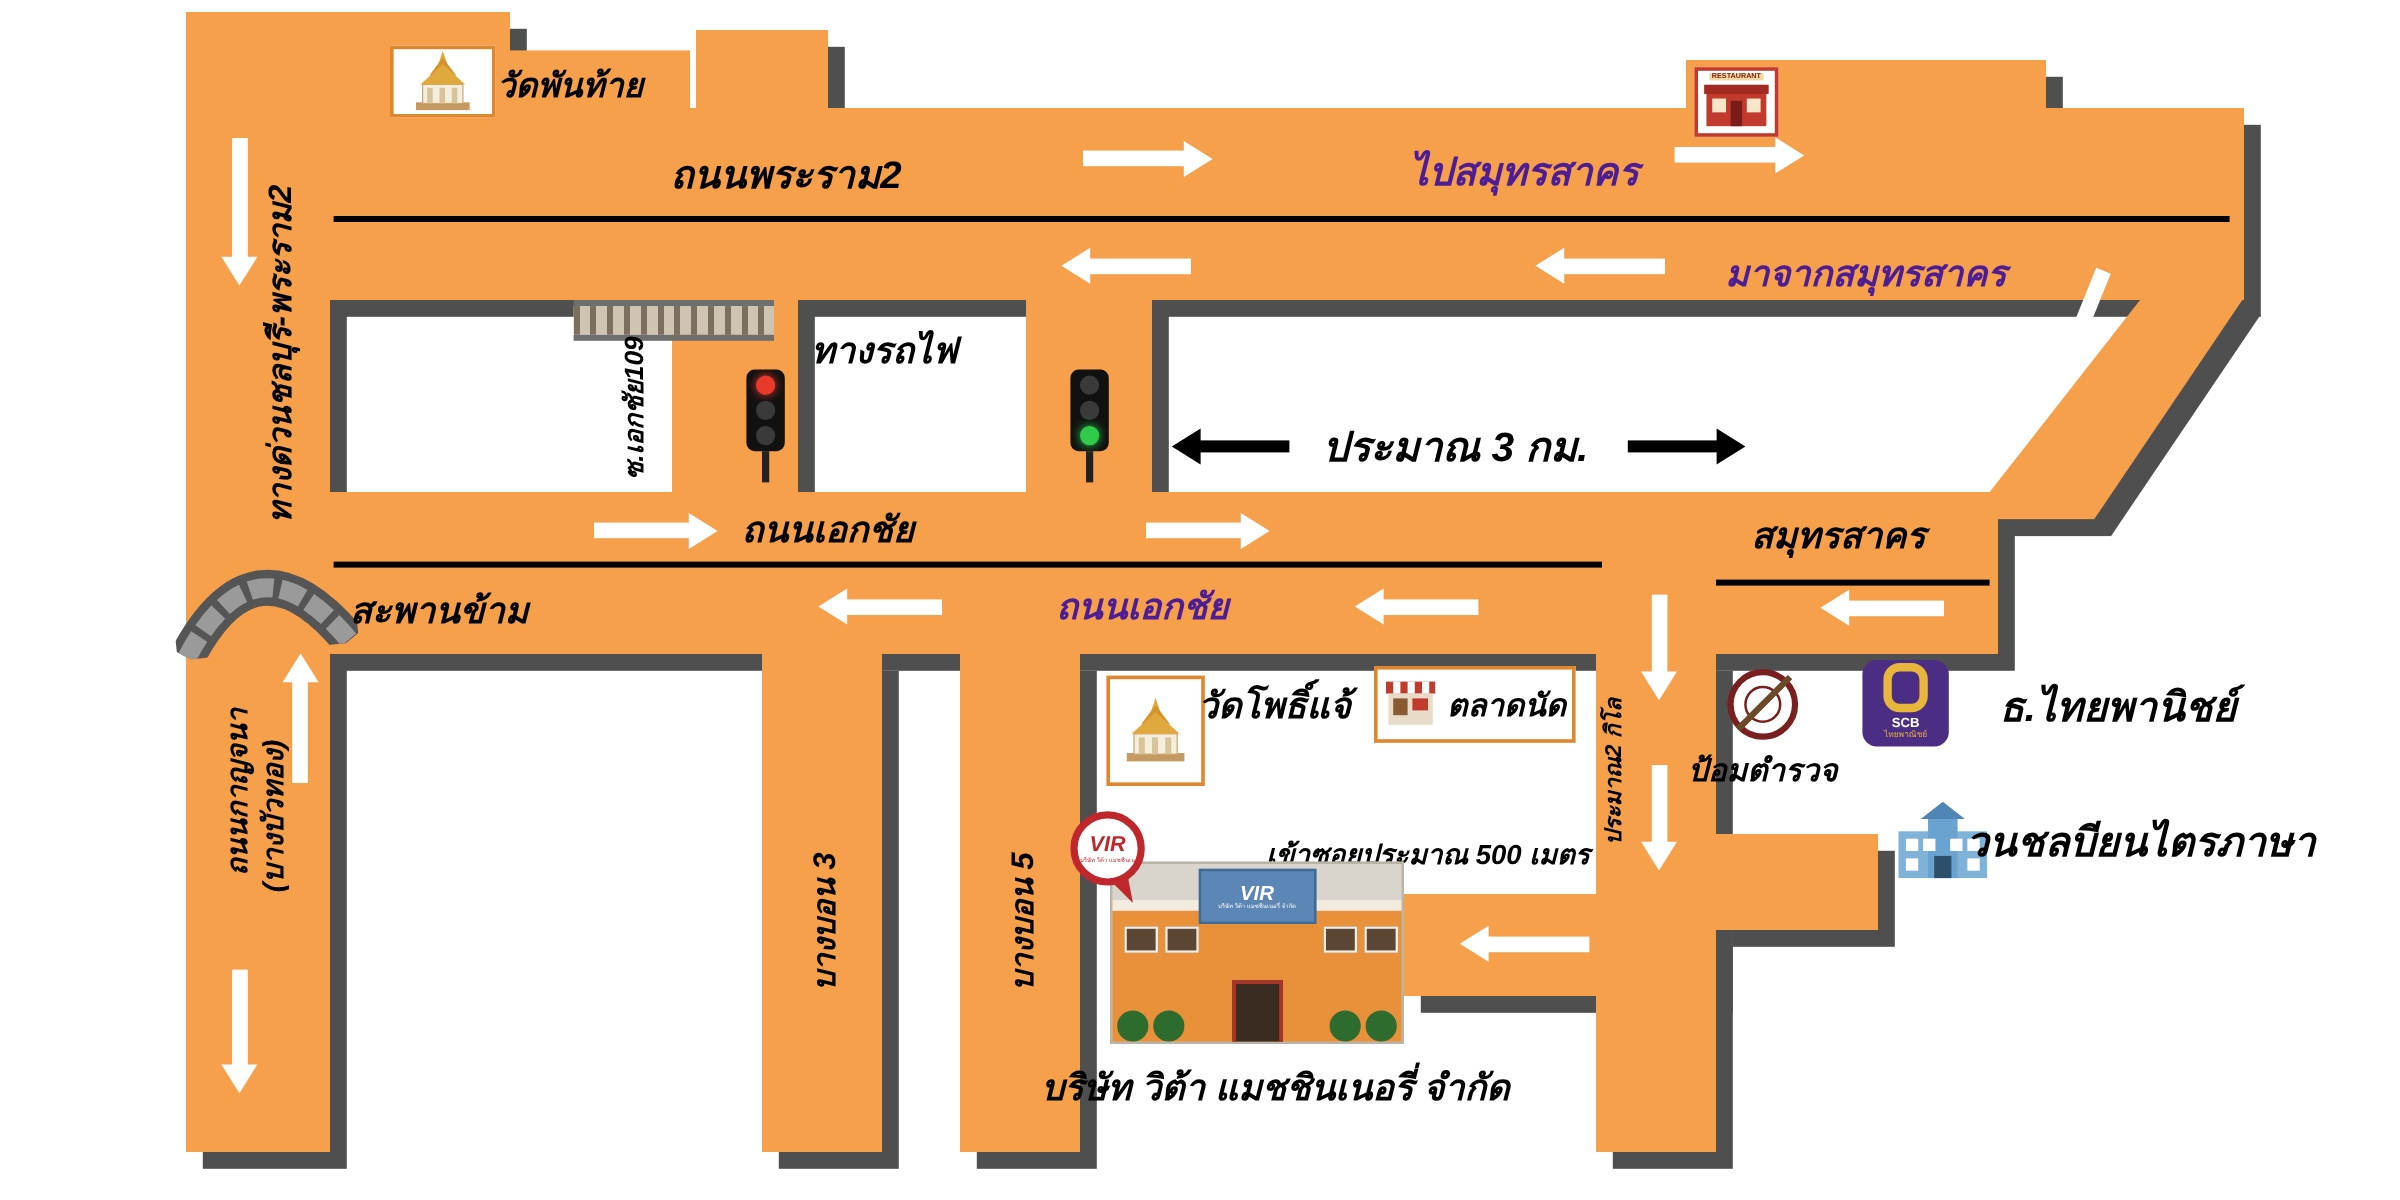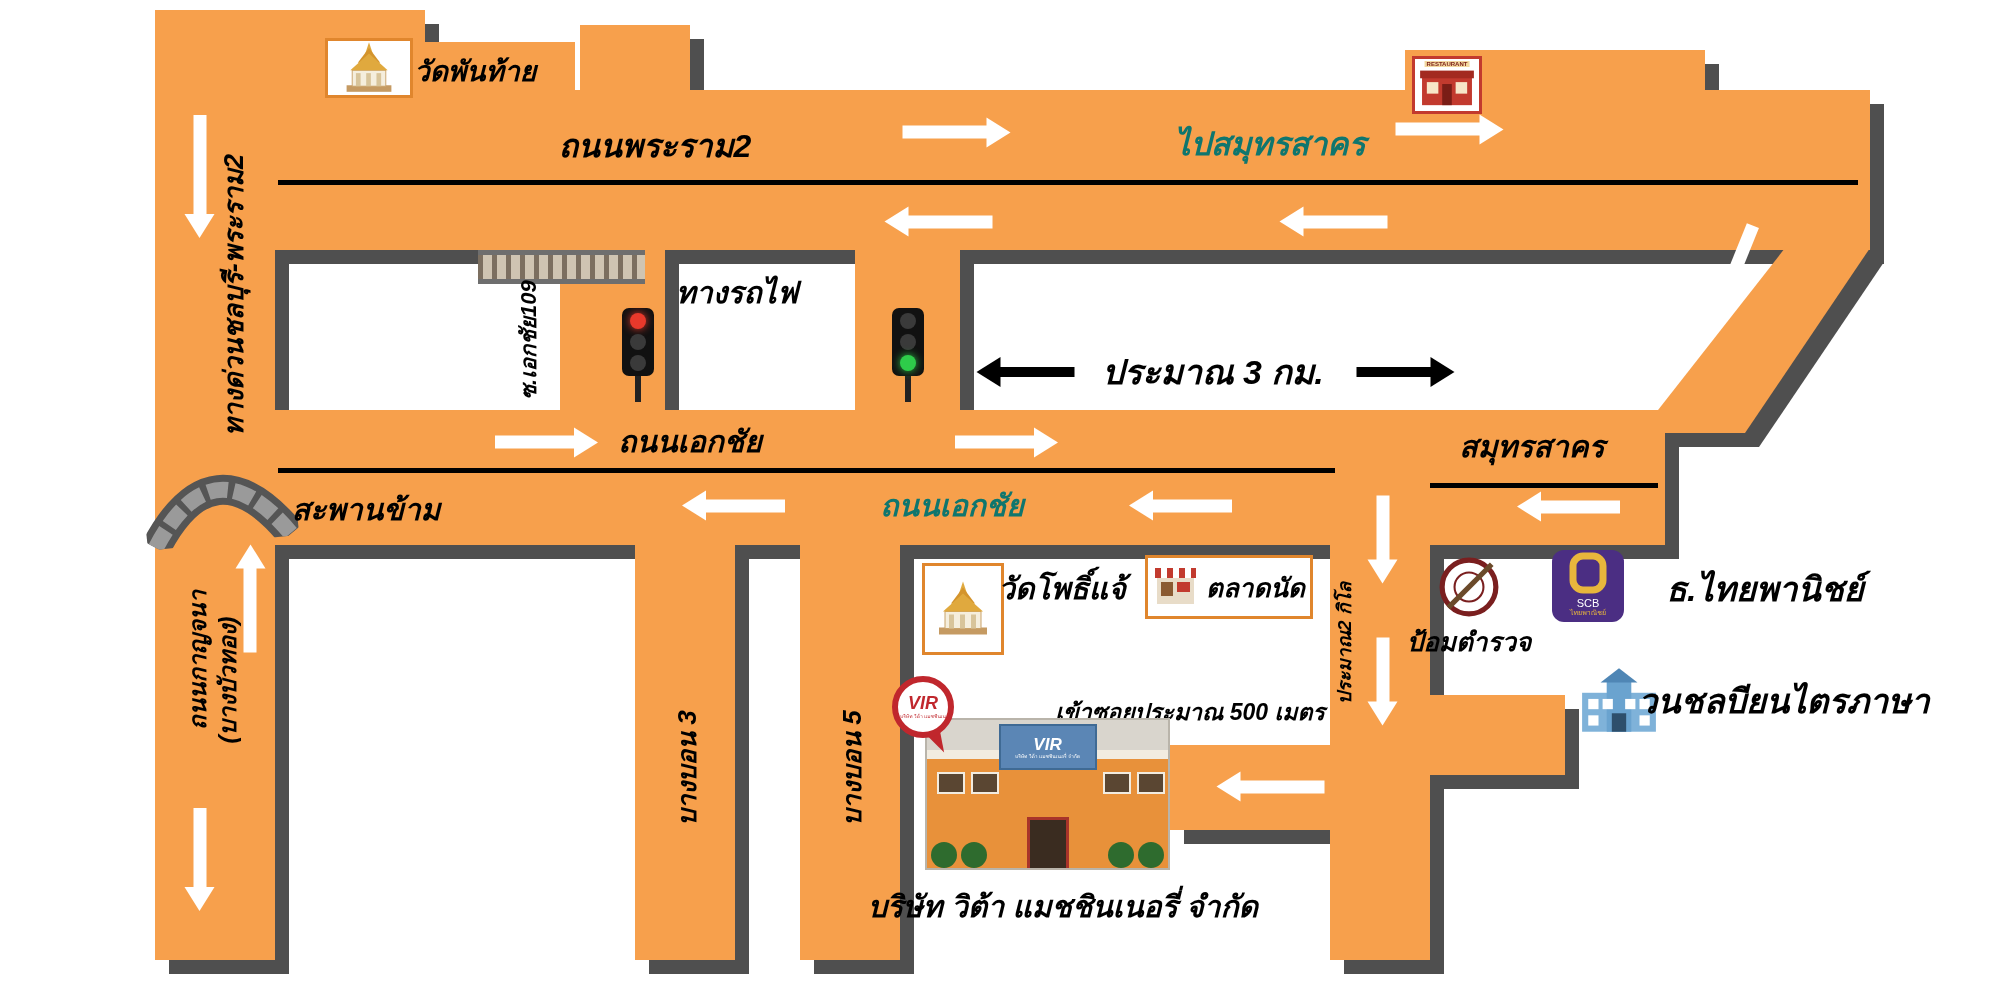--- a/index.html
+++ b/index.html
@@ -7,21 +7,21 @@
     --police_red:#7A1F1F; --sign_blue:#5B86B5; --building_orange:#E8913A;
   }
   html,body{margin:0;padding:0;background:#fff;}
   #map{position:relative;width:2000px;height:1000px;background:#fff;overflow:hidden;
        font-family:"Liberation Sans","DejaVu Sans",sans-serif;}
   .shadow{position:absolute;background:var(--shadow);}
   .road{position:absolute;background:var(--road);}
   .line{position:absolute;background:#000;height:5px;}
   .lbl{position:absolute;font-weight:700;font-style:italic;color:#000;white-space:nowrap;
        transform:translate(-50%,-50%);}
-  .lbl.white{color:#0f766e;}
+  .lbl.white{color:#4c1d95;}
   .lbl.rot{transform:translate(-50%,-50%) rotate(-90deg);}
   .arrow{position:absolute;height:13px;background:#fff;}
   .arrow::after{content:"";position:absolute;right:-23px;top:50%;transform:translateY(-50%);
        border-left:24px solid #fff;border-top:15px solid transparent;border-bottom:15px solid transparent;}
   .arrow.black{background:#000;height:10px;}
   .arrow.black::after{border-left-color:#000;}
   .iconbox{position:absolute;background:#fff;border:3px solid #e0862d;box-sizing:border-box;
        display:flex;align-items:center;justify-content:center;}
   .rail{position:absolute;height:24px;border-top:5px solid #6e6e6e;border-bottom:5px solid #6e6e6e;
        background:repeating-linear-gradient(90deg,#7c6f60 0 5px,#cfc4b2 5px 14px);}
@@ -35,21 +35,21 @@
   .pin{position:absolute;width:62px;height:62px;border-radius:50%;background:#fff;
        border:6px solid var(--pin_red);box-sizing:border-box;display:flex;flex-direction:column;
        align-items:center;justify-content:center;z-index:6;}
   .pin .brand{color:var(--pin_red);font-weight:700;font-style:italic;font-size:18px;line-height:18px;}
   .pin .sub{color:var(--pin_red);font-size:5px;white-space:nowrap;overflow:hidden;max-width:46px;}
   .pin-tail{position:absolute;width:0;height:0;border-top:26px solid var(--pin_red);
        border-left:8px solid transparent;border-right:8px solid transparent;z-index:5;
        transform:rotate(-28deg);}
   .scb{position:absolute;width:72px;height:72px;border-radius:12px;background:var(--scb_purple);
        display:flex;flex-direction:column;align-items:center;justify-content:flex-start;}
-  .scb .scb-t{color:#fff;font-weight:400;font-size:11px;line-height:11px;}
+  .scb .scb-t{color:#fff;font-weight:700;font-size:11px;line-height:11px;}
   .scb .scb-s{color:#E8B63C;font-size:7px;line-height:8px;}
   .bldg{position:absolute;background:#d9d5cd;border:2px solid #b9b4aa;box-sizing:border-box;z-index:4;}
   .b-body{position:absolute;left:0;top:30px;right:0;bottom:0;background:var(--building_orange);}
   .b-parapet{position:absolute;left:0;top:30px;right:0;height:9px;background:#f2ece0;}
   .b-sign{position:absolute;left:50%;top:4px;transform:translateX(-50%);width:98px;height:46px;
        background:var(--sign_blue);border:2px solid #3f6a94;box-sizing:border-box;z-index:2;
        display:flex;flex-direction:column;align-items:center;justify-content:center;color:#fff;}
   .b-sign .brand{font-weight:700;font-style:italic;font-size:17px;line-height:17px;}
   .b-sign .s1{font-size:5px;line-height:6px;white-space:nowrap;}
   .b-win{position:absolute;width:24px;height:18px;background:#5a4632;border:2px solid #f2ece0;top:52px;}
@@ -239,20 +239,21 @@
     <div class="b-tree" style="left:34px"></div>
     <div class="b-tree" style="right:4px"></div>
     <div class="b-tree" style="right:34px"></div>
   </div>
 
   <div class="lbl rot" style="left:233px;top:295px;font-size:27px">ทางด่วนชลบุรี-พระราม2</div>
   <div class="lbl rot" style="left:197px;top:660px;font-size:24px">ถนนกาญจนา</div>
   <div class="lbl rot" style="left:227px;top:680px;font-size:24px">(บางบัวทอง)</div>
   <div class="lbl" style="left:655px;top:145px;font-size:32px">ถนนพระราม2</div>
   <div class="lbl white" style="left:1270px;top:143px;font-size:32px">ไปสมุทรสาคร</div>
+  <div class="lbl white" style="left:1555px;top:228px;font-size:30px">มาจากสมุทรสาคร</div>
   <div class="lbl" style="left:475px;top:71px;font-size:28px">วัดพันท้าย</div>
   <div class="lbl rot" style="left:528px;top:340px;font-size:22px">ซ.เอกชัย109</div>
   <div class="lbl" style="left:737px;top:292px;font-size:30px">ทางรถไฟ</div>
   <div class="lbl" style="left:1213px;top:372px;font-size:34px">ประมาณ 3 กม.</div>
   <div class="lbl" style="left:690px;top:441px;font-size:30px">ถนนเอกชัย</div>
   <div class="lbl" style="left:1532px;top:446px;font-size:30px">สมุทรสาคร</div>
   <div class="lbl white" style="left:952px;top:505px;font-size:30px">ถนนเอกชัย</div>
   <div class="lbl" style="left:366px;top:509px;font-size:30px;z-index:4">สะพานข้าม</div>
   <div class="lbl rot" style="left:686px;top:768px;font-size:26px">บางบอน 3</div>
   <div class="lbl rot" style="left:851px;top:768px;font-size:26px">บางบอน 5</div>

